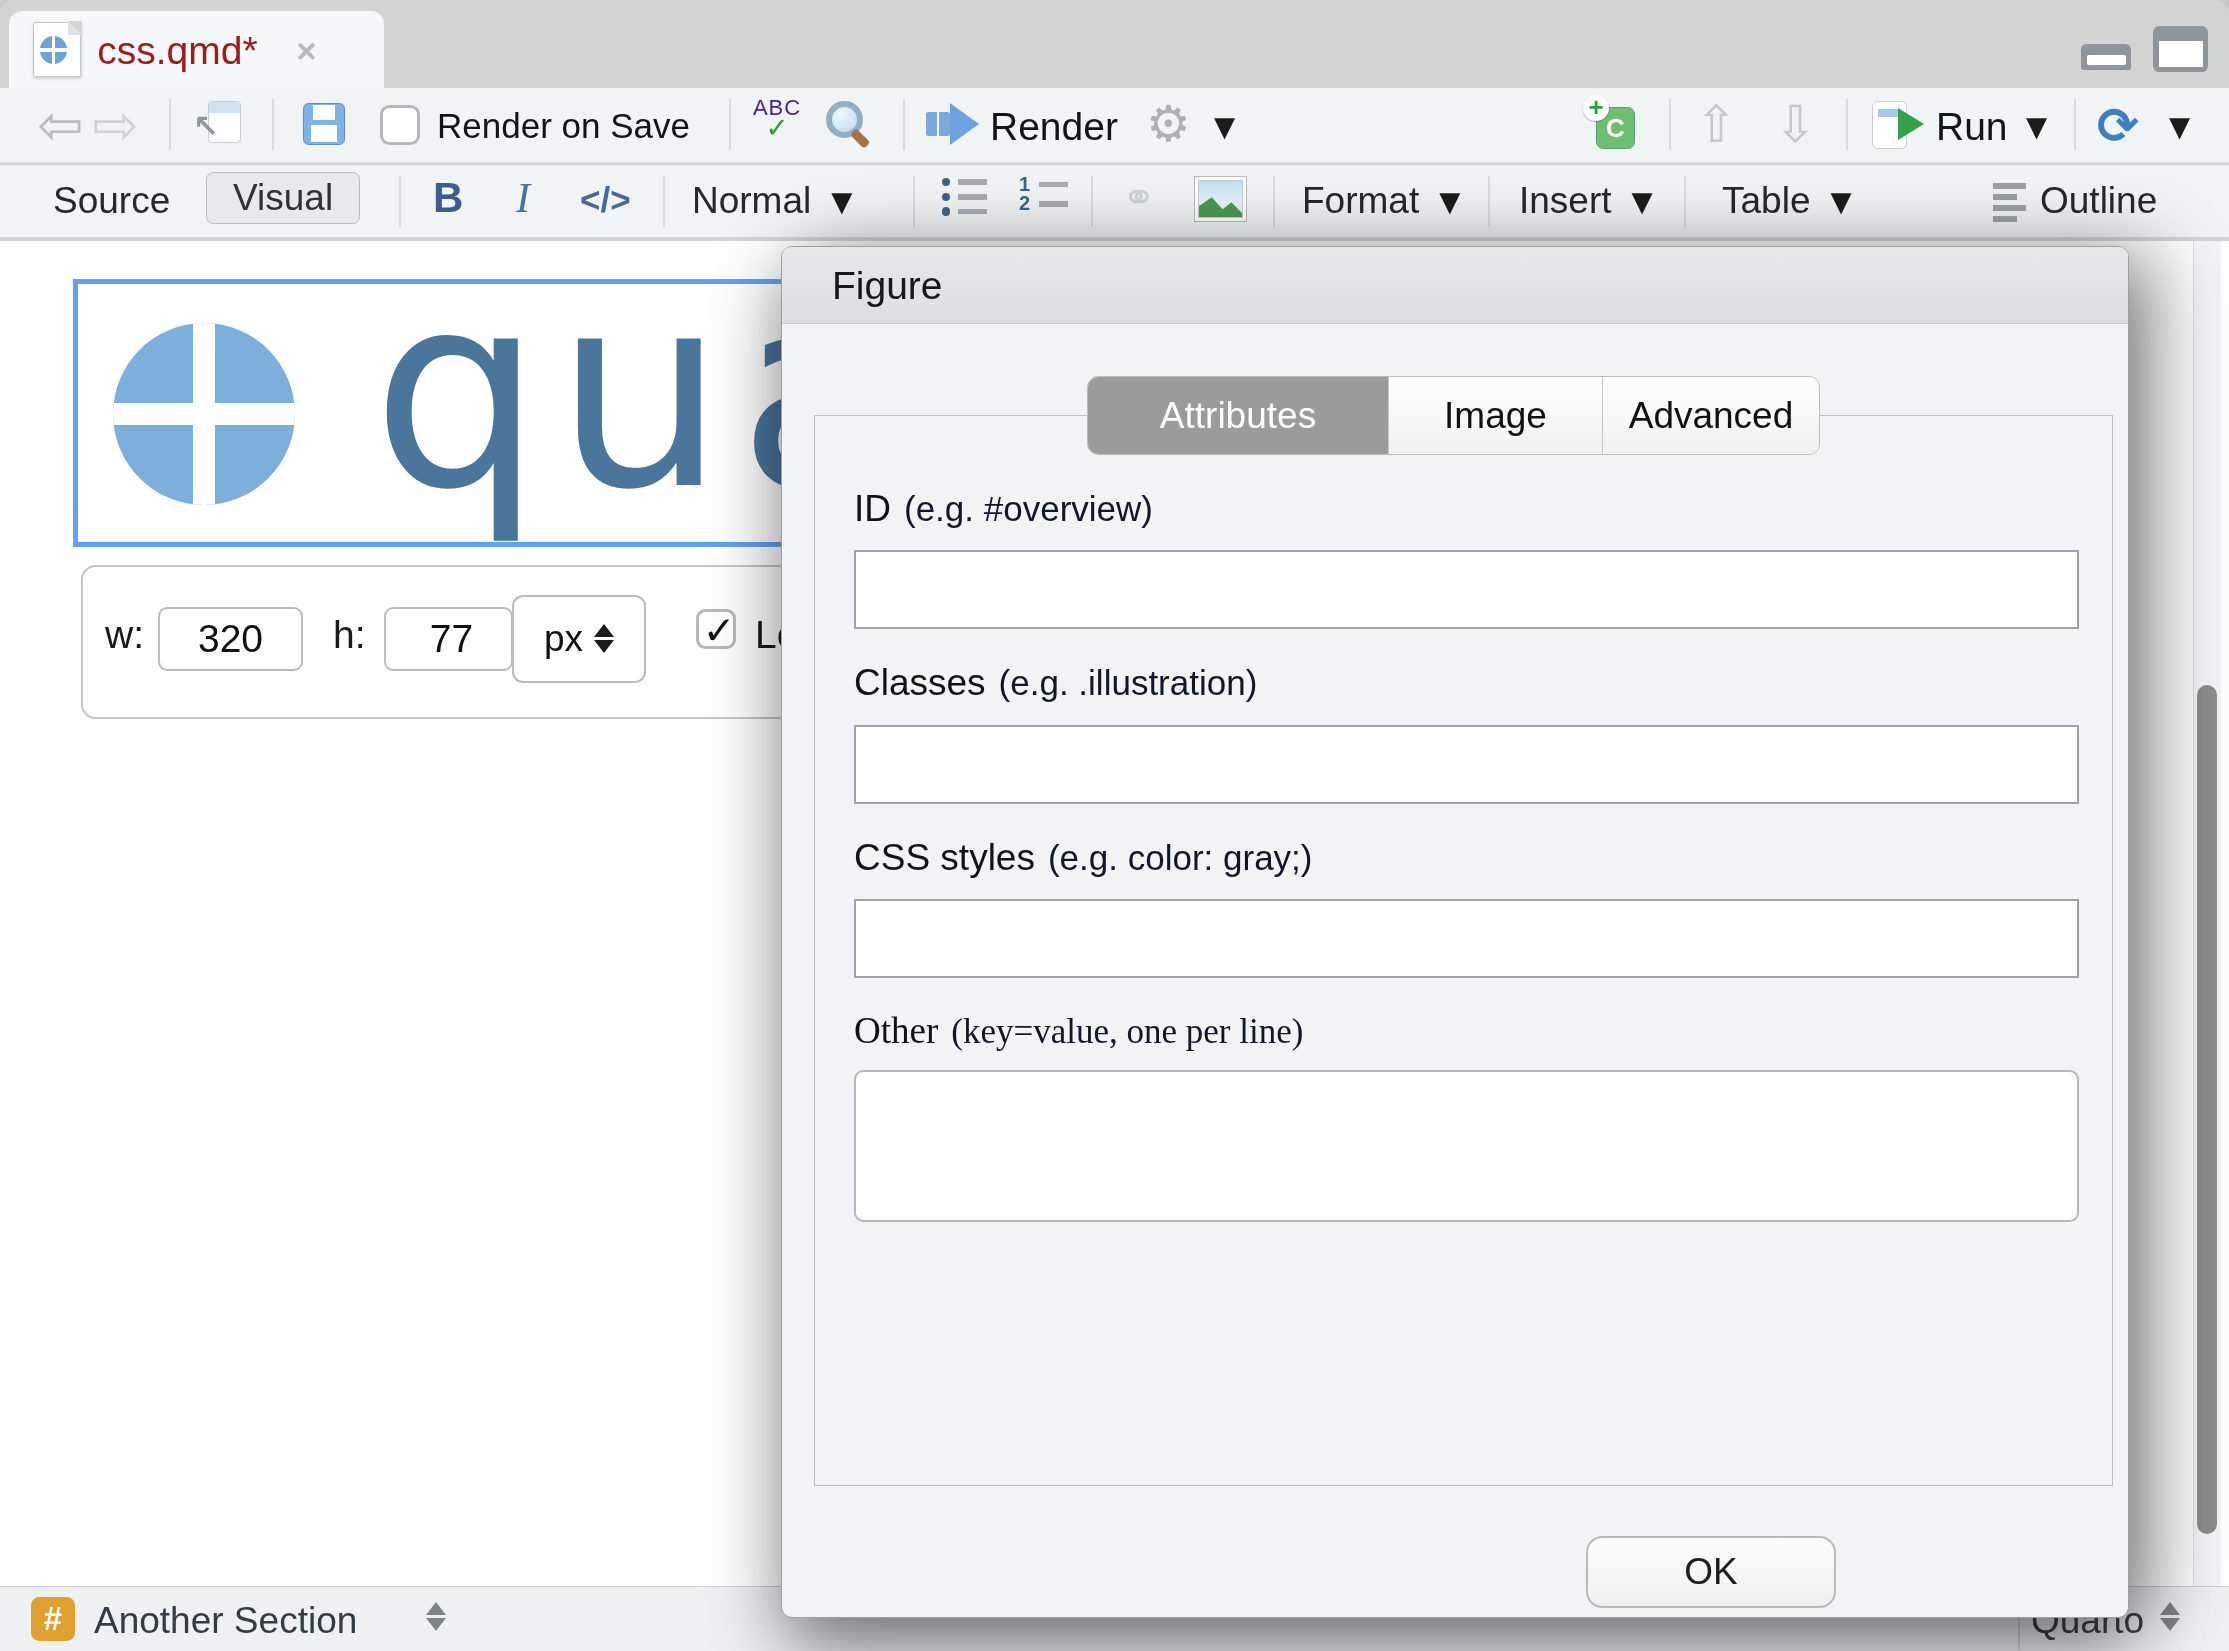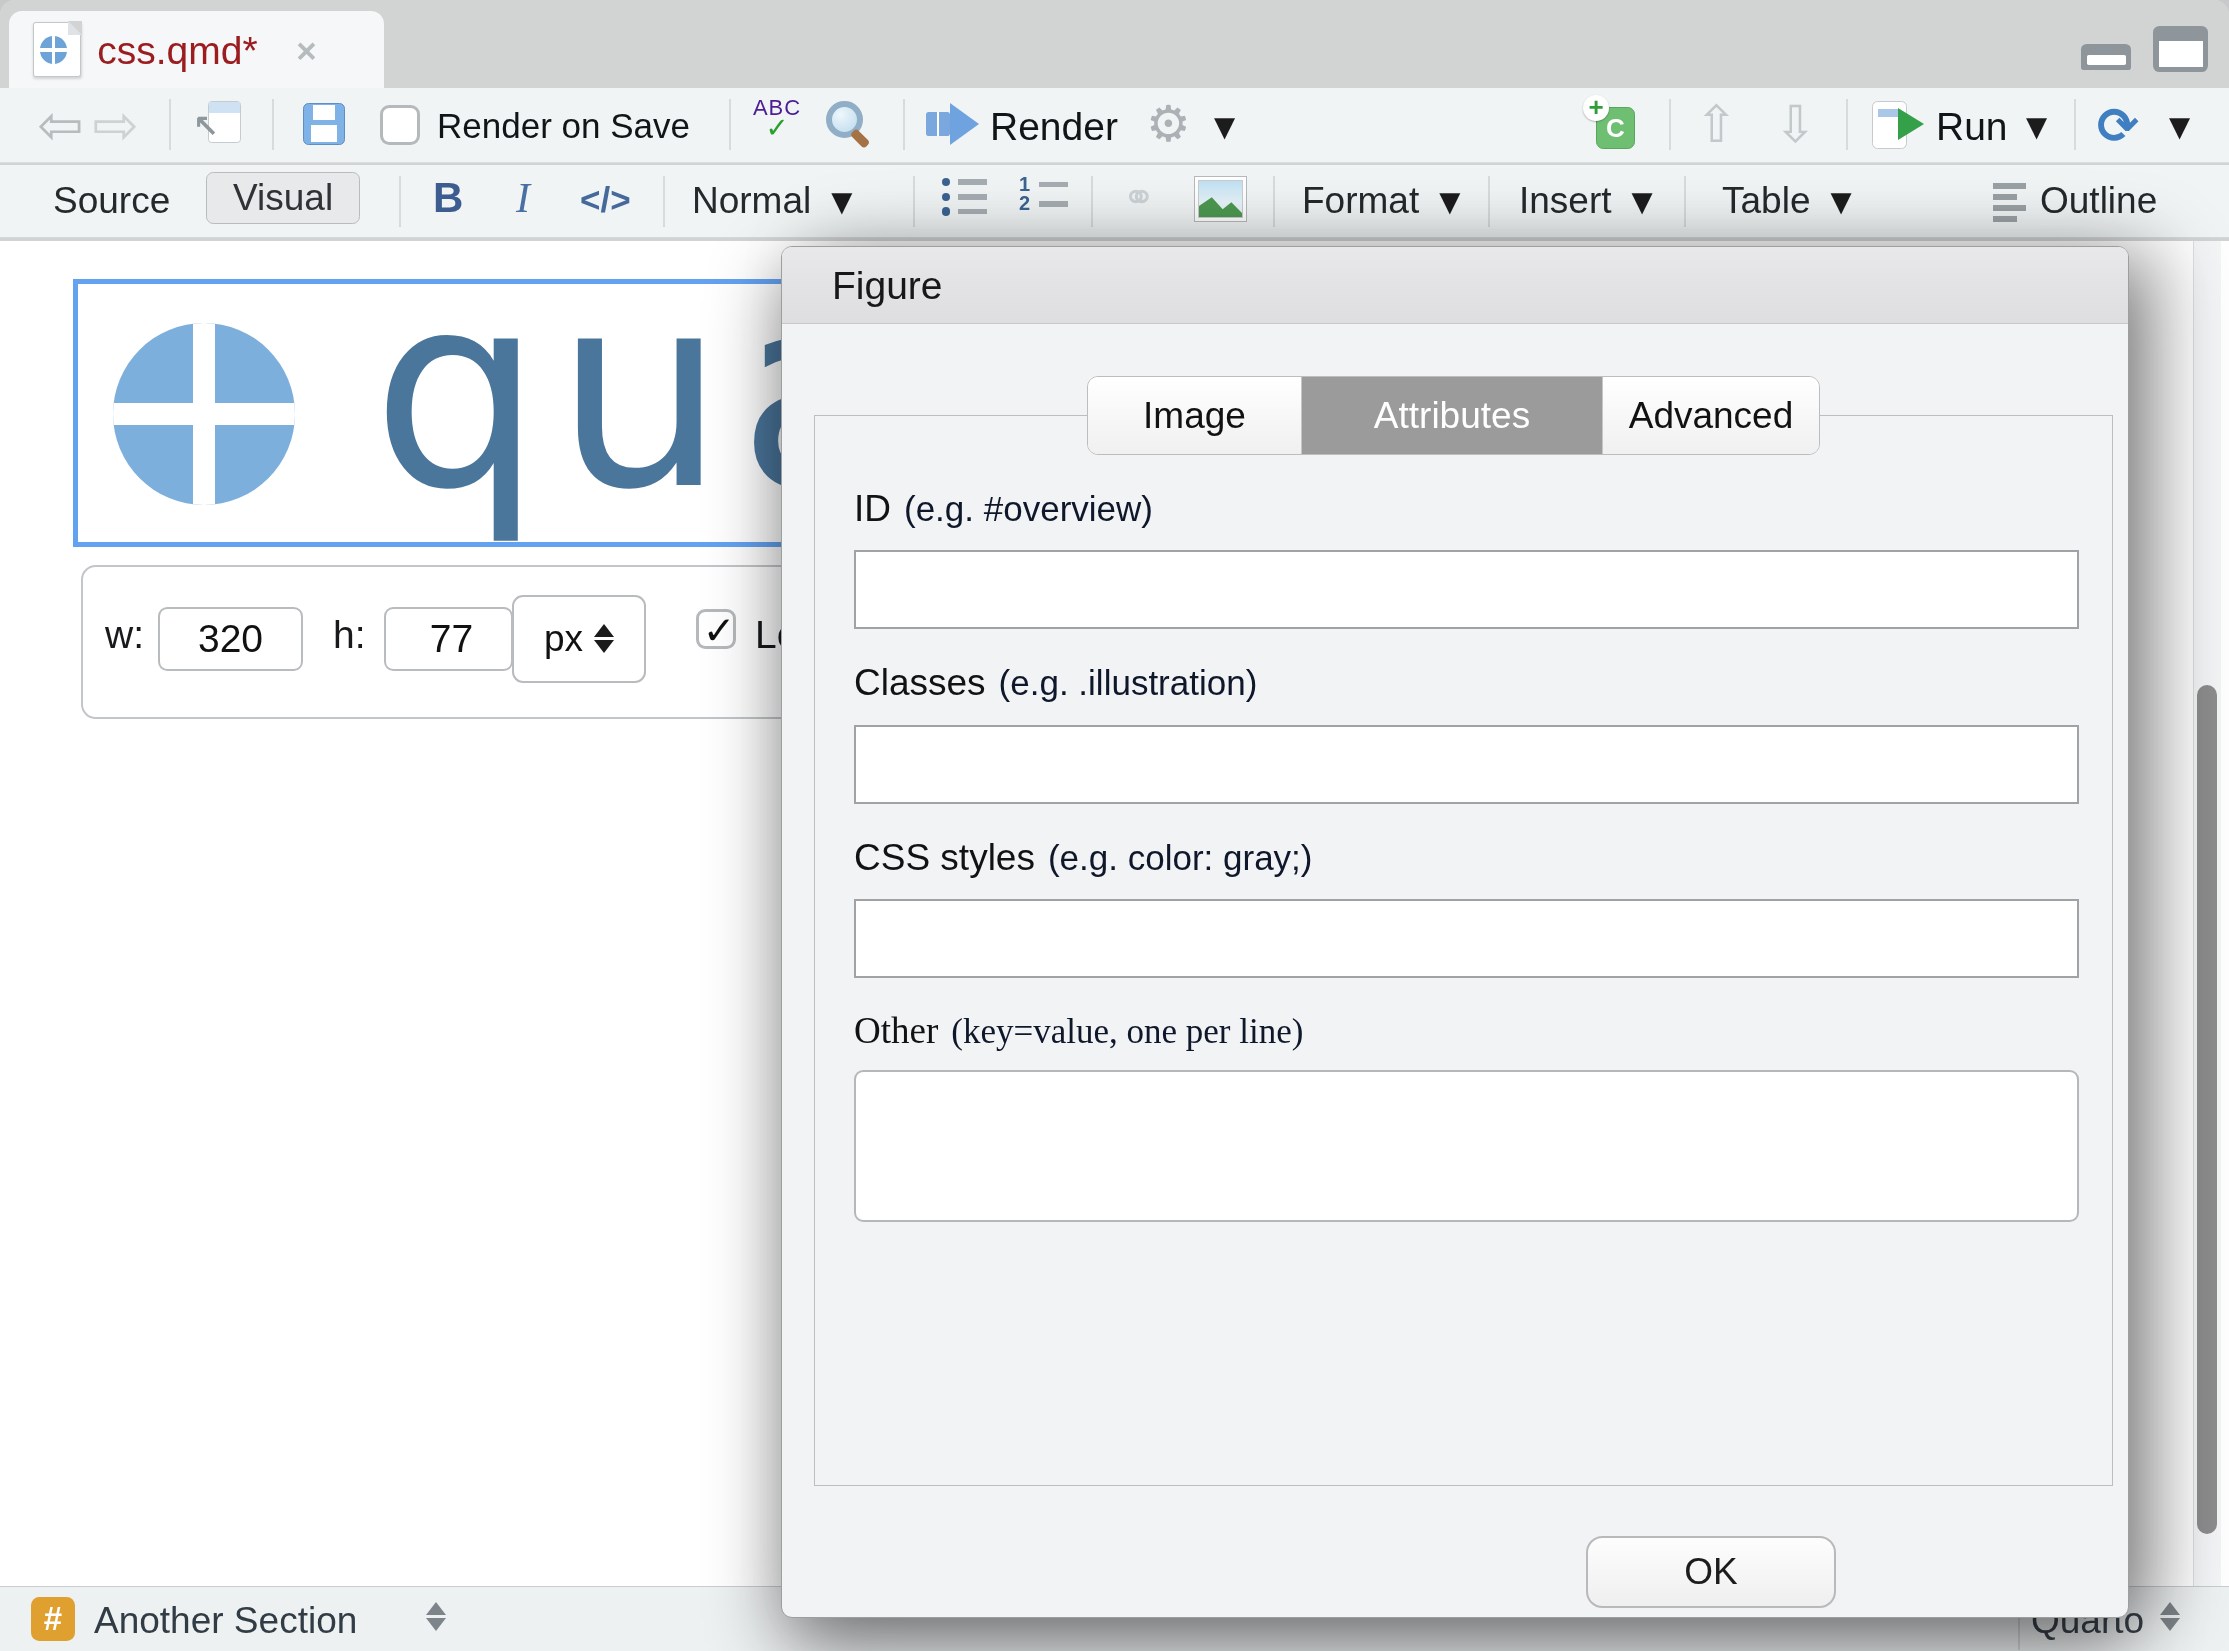--- a/index.html
+++ b/index.html
@@ -362,22 +362,22 @@
         <i class="d"></i>
       </span>
   </div>
 
   <div class="dialog">
     <div class="dlg-header">
       <span class="dlg-title">Figure</span>
     </div>
     <div class="dlg-fieldset"></div>
     <div class="dlg-tabs">
+      <div class="dlg-tab sel" style="width:301px;">Attributes</div>
       <div class="dlg-tab" style="width:214px;">Image</div>
-      <div class="dlg-tab sel" style="width:301px;">Attributes</div>
       <div class="dlg-tab" style="width:214px; flex:1;">Advanced</div>
     </div>
 
     <div class="fld-label" style="top:241px;">
       <span>ID</span><span class="hint">(e.g. #overview)</span>
     </div>
     <input class="fld-input" style="top: 303px;" value="">
 
     <div class="fld-label" style="top:415px;">
       <span>Classes</span><span class="hint">(e.g. .illustration)</span>

